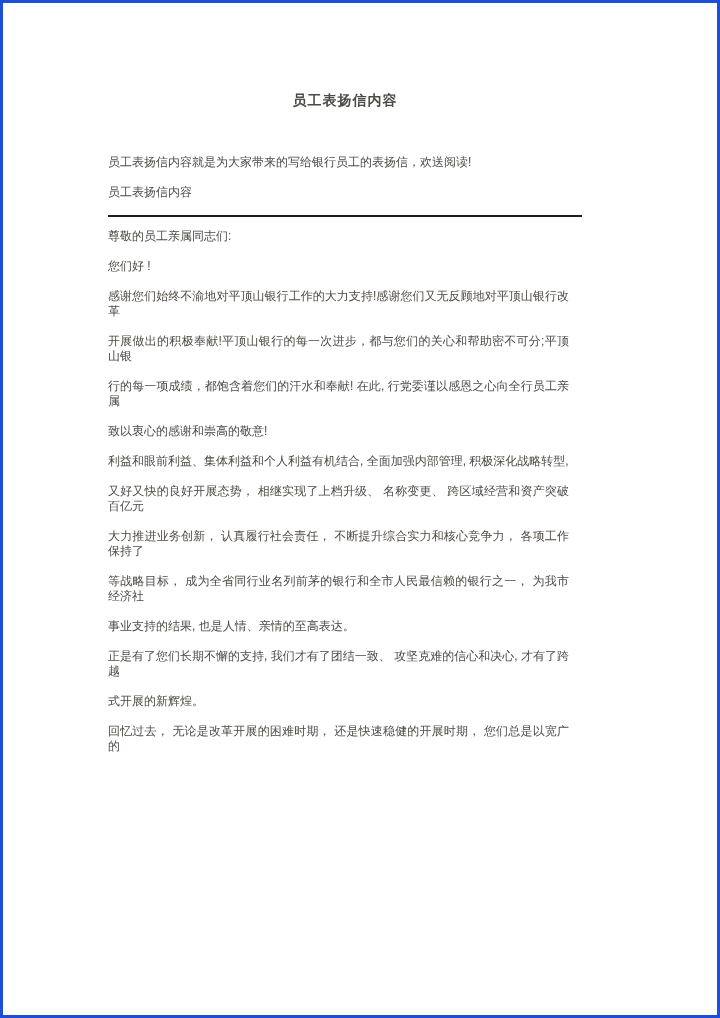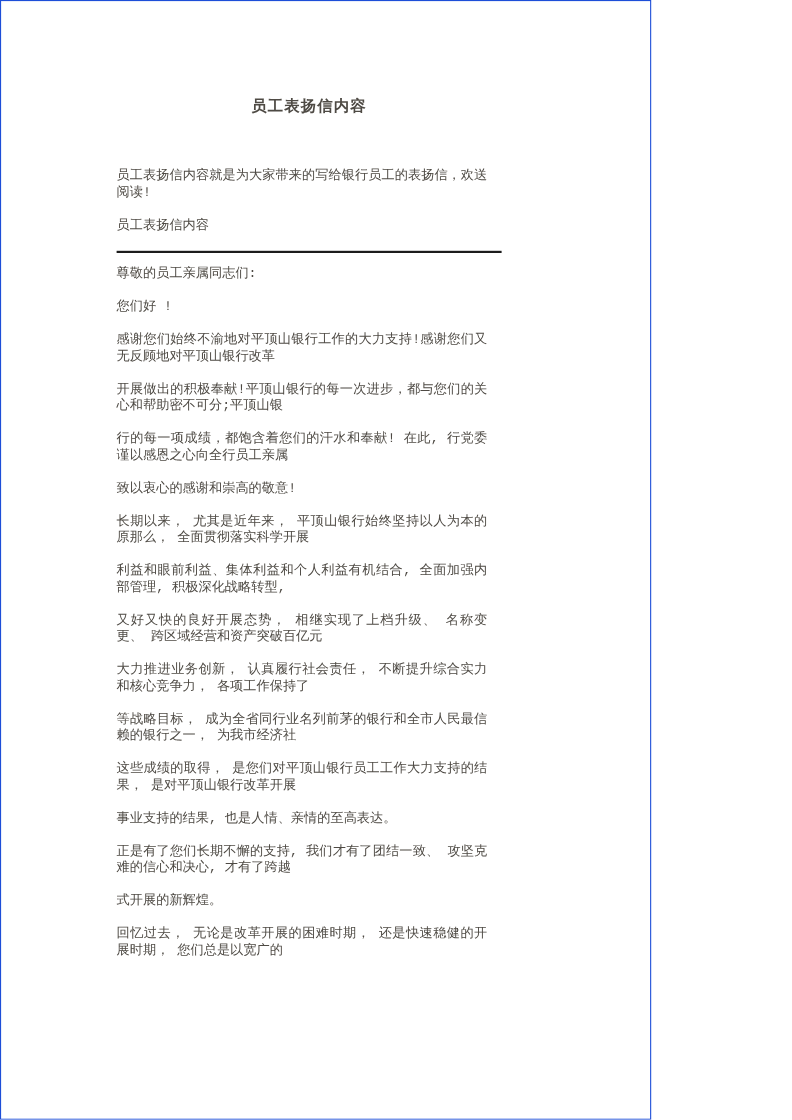--- a/index.html
+++ b/index.html
@@ -2,27 +2,27 @@
 <html><head>
 <meta charset="utf-8">
 <style>
   html, body {
     margin: 0;
     padding: 0;
     background: #ffffff;
   }
   .page {
     position: relative;
-    width: 592px;
+    width: 720px;
     height: 1018px;
     box-sizing: border-box;
     background: #ffffff;
-    border: 1px solid #1d4ed8;
+    border: 3px solid #1d4ed8;
     overflow: hidden;
-    font-family: Liberation Mono, monospace;
+    font-family: Liberation Sans, sans-serif;
   }
   .content {
     box-sizing: border-box;
     padding: 88px 135px 0 105px;
     color: #4e4a44;
     font-size: 12px;
   }
   .doc-title {
     font-size: 14px;
     font-weight: bold;
@@ -61,27 +61,25 @@
     <div class="divider"></div>
 
     <p class="line">尊敬的员工亲属同志们:</p>
     <p class="line gap">您们好 !</p>
 
     <p class="line gap">感谢您们始终不渝地对平顶山银行工作的大力支持!感谢您们又无反顾地对平顶山银行改革</p>
     <p class="line">开展做出的积极奉献!平顶山银行的每一次进步，都与您们的关心和帮助密不可分;平顶山银</p>
     <p class="line">行的每一项成绩，都饱含着您们的汗水和奉献! 在此, 行党委谨以感恩之心向全行员工亲属</p>
     <p class="line">致以衷心的感谢和崇高的敬意!</p>
 
-    <p class="line gap">长期以来， 尤其是近年来， 平顶山银行始终坚持以人为本的原那么， 全面贯彻落实科学开展</p>
     <p class="line">利益和眼前利益、集体利益和个人利益有机结合, 全面加强内部管理, 积极深化战略转型,</p>
     <p class="line">又好又快的良好开展态势， 相继实现了上档升级、 名称变更、 跨区域经营和资产突破百亿元</p>
     <p class="line">大力推进业务创新， 认真履行社会责任， 不断提升综合实力和核心竞争力， 各项工作保持了</p>
     <p class="line">等战略目标， 成为全省同行业名列前茅的银行和全市人民最信赖的银行之一， 为我市经济社</p>
 
-    <p class="line">这些成绩的取得， 是您们对平顶山银行员工工作大力支持的结果， 是对平顶山银行改革开展</p>
     <p class="line">事业支持的结果, 也是人情、亲情的至高表达。</p>
 
     <p class="line gap">正是有了您们长期不懈的支持, 我们才有了团结一致、 攻坚克难的信心和决心, 才有了跨越</p>
     <p class="line">式开展的新辉煌。</p>
 
     <p class="line gap">回忆过去， 无论是改革开展的困难时期， 还是快速稳健的开展时期， 您们总是以宽广的</p>
 
   </div>
 </div>
 

